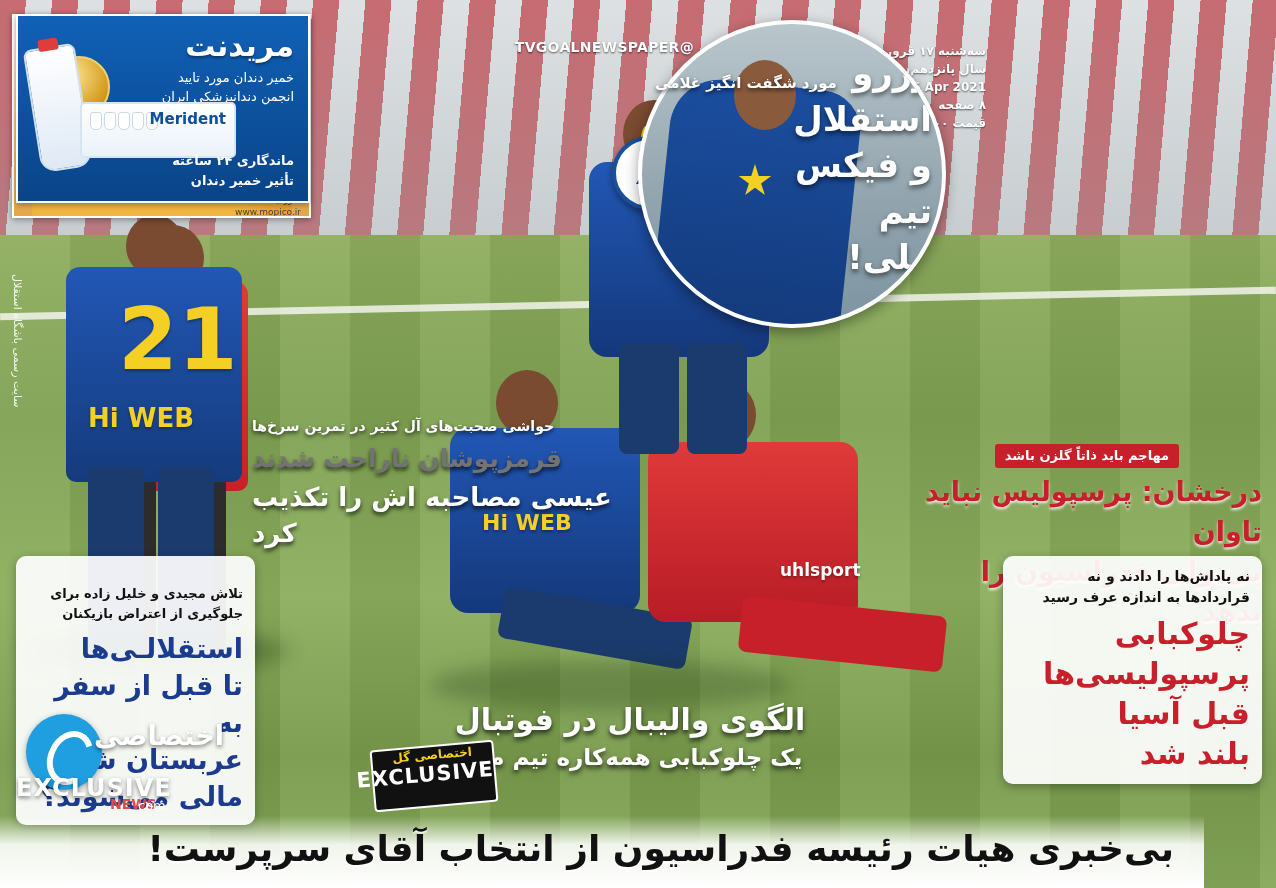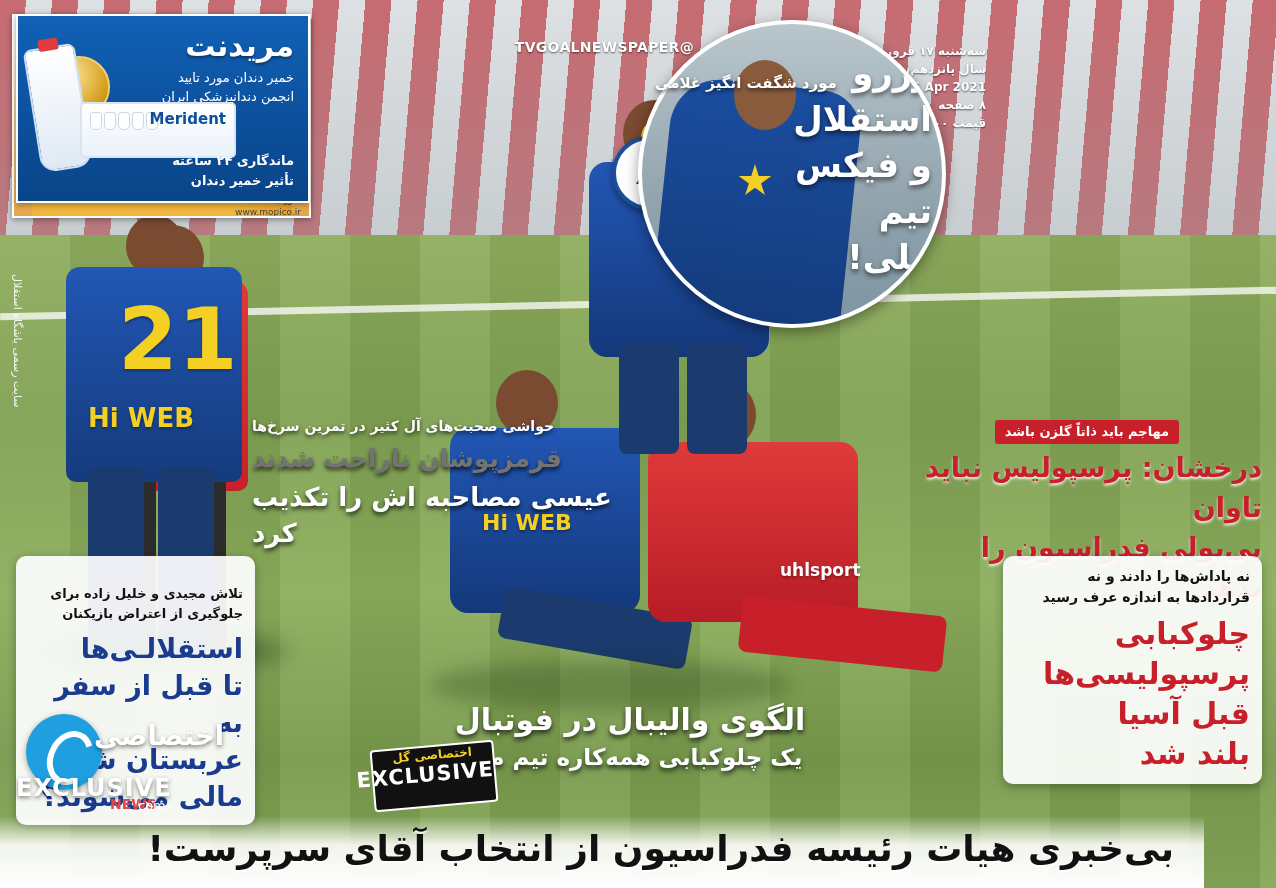--- a/index.html
+++ b/index.html
@@ -136,21 +136,21 @@
   .circle-hl .cplayer{position:absolute;left:20px;top:60px;width:190px;height:240px;background:linear-gradient(180deg,#1b4ea0,#143b7c);border-radius:50px 40px 0 0;transform:rotate(6deg);}
   .circle-hl .chead{position:absolute;left:92px;top:36px;width:62px;height:70px;border-radius:50%;background:#8a5a3d;}
   .circle-hl .star{position:absolute;left:96px;top:140px;width:34px;height:34px;background:#f5d024;clip-path:polygon(50% 0%,61% 35%,98% 35%,68% 57%,79% 91%,50% 70%,21% 91%,32% 57%,2% 35%,39% 35%);}
   .circle-hl .ctxt{
     position:absolute;right:10px;top:26px;width:140px;color:#fff;font-weight:bold;
     font-size:34px;line-height:46px;text-align:right;direction:rtl;
     text-shadow:0 3px 5px rgba(0,0,0,.55);
   }
 
   
-  .hl-derakhshan{right:14px;top:420px;width:350px;}
+  .hl-derakhshan{right:14px;top:444px;width:350px;}
   .hl-derakhshan .kickerline{display:block;text-align:center;}
   .hl-derakhshan .body{
     margin-top:4px;color:#c8202a;font-size:27px;font-weight:bold;line-height:40px;
     text-shadow:0 2px 3px rgba(255,255,255,.9);
   }
 
   
   .hl-sarosedaa{right:14px;top:556px;width:235px;}
   .hl-sarosedaa .lead{font-size:14px;color:#111;line-height:21px;font-weight:bold;}
   .hl-sarosedaa .big{margin-top:6px;color:#c8202a;font-size:30px;font-weight:bold;line-height:40px;}

